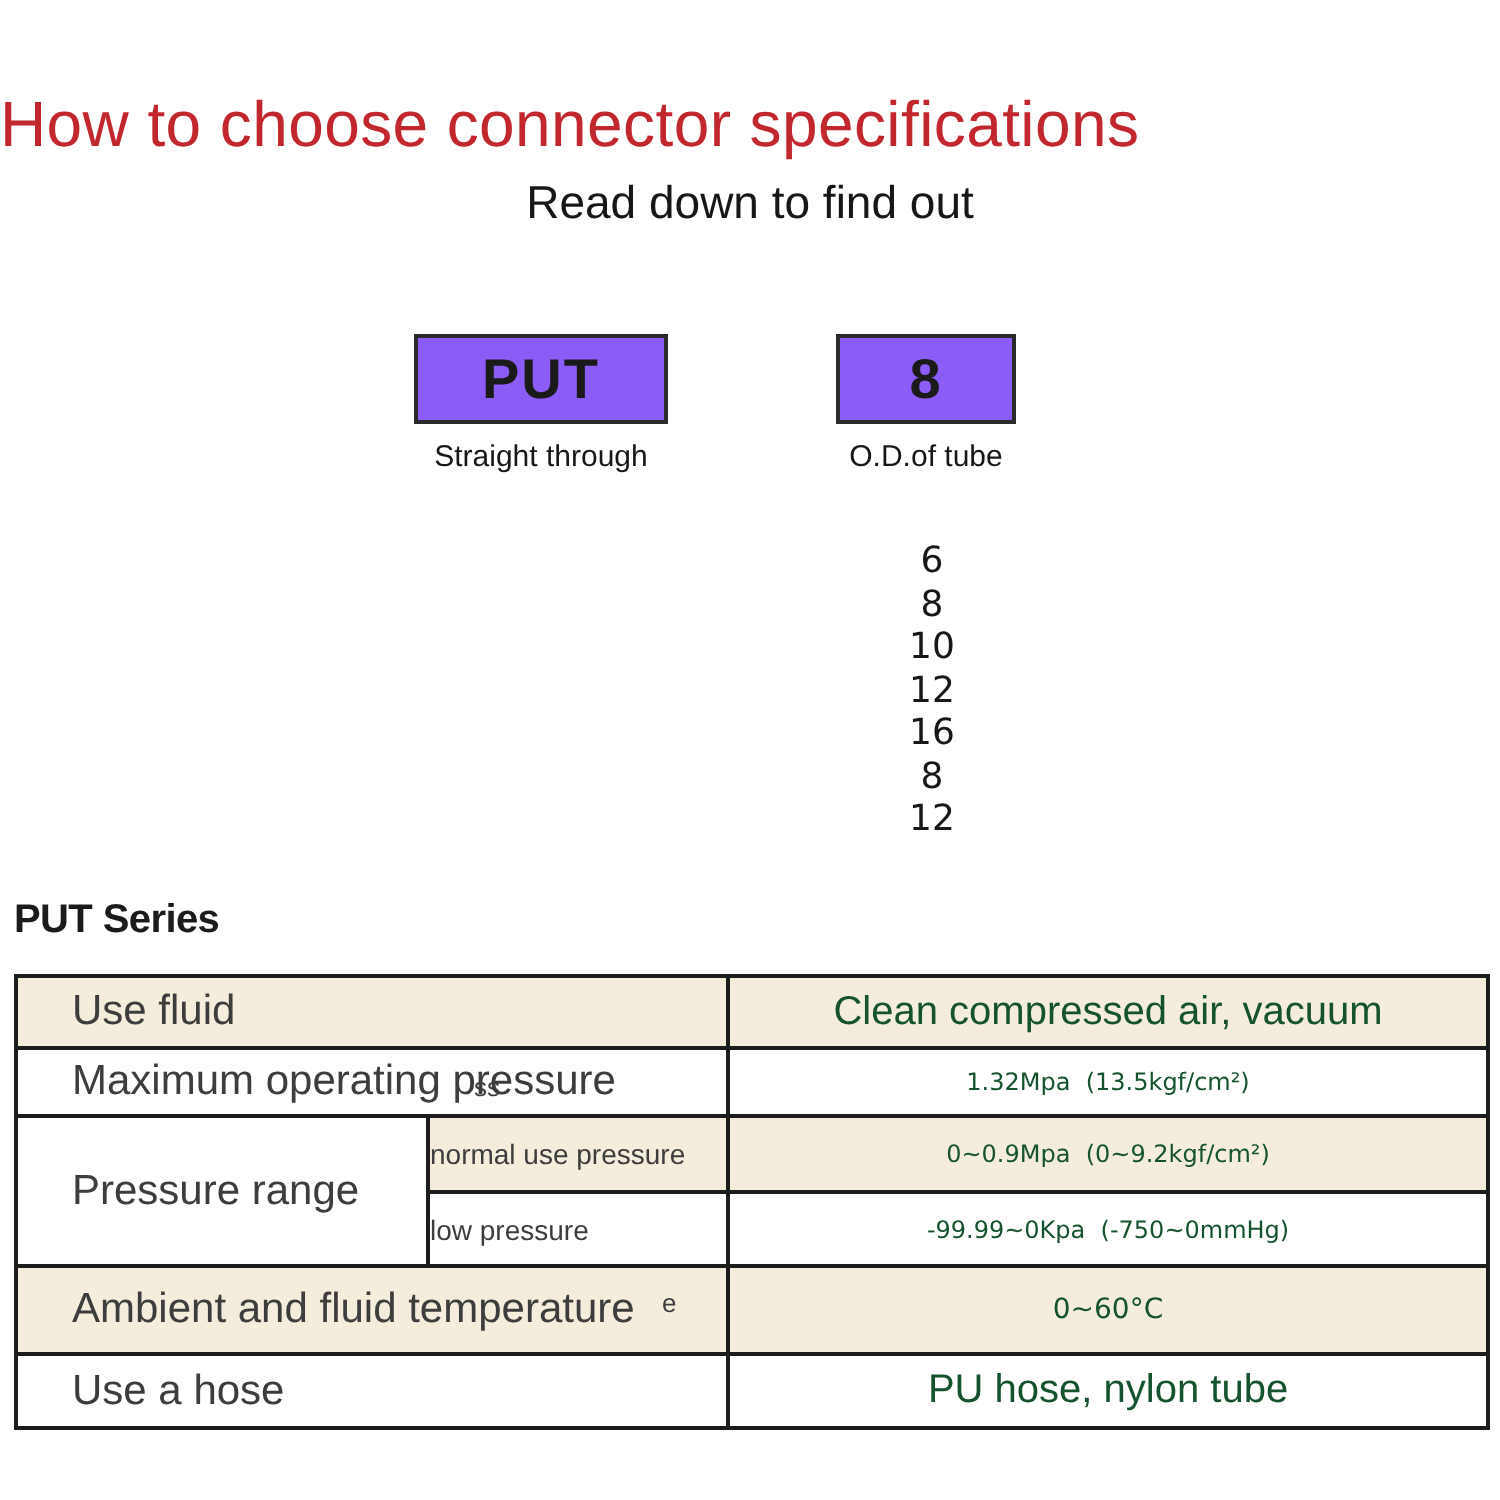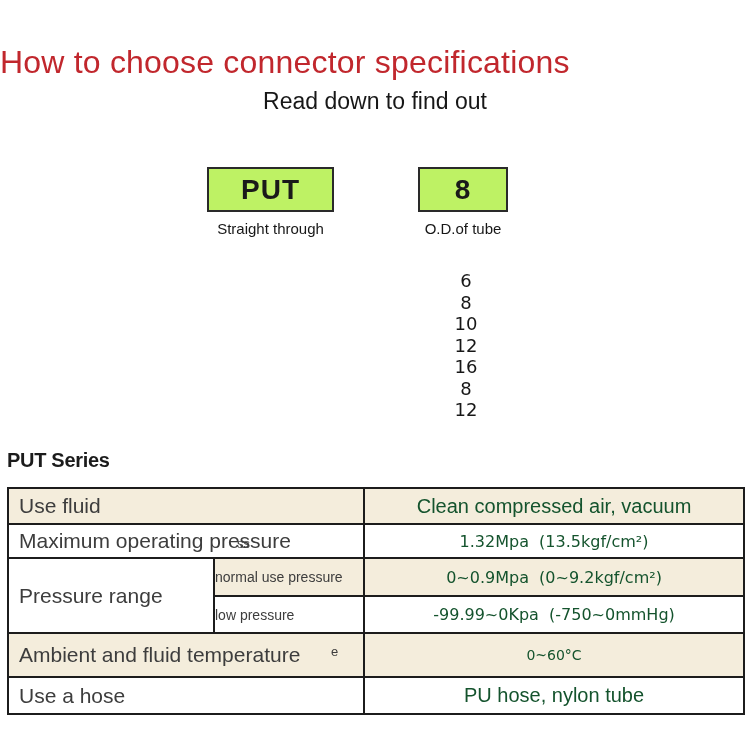--- a/index.html
+++ b/index.html
@@ -20,21 +20,21 @@
   }
   .page-subtitle {
     position:absolute; top:88px; left:0; width:750px;
     text-align:center;
     font-size:23px; font-weight:400; color:#171717;
   }
 
   
   .code-box {
     position:absolute; top:167px; height:45px;
-    border:2px solid #2a2a2a; background:#bef264;
+    border:2px solid #2a2a2a; background:#8b5cf6;
     display:flex; align-items:center; justify-content:center;
     font-weight:700; font-size:28px; color:#1a1a1a; letter-spacing:1px;
   }
   .code-box.put  { left:207px; width:127px; }
   .code-box.size { left:418px; width:90px; }
   .code-caption {
     position:absolute; top:220px; height:20px;
     text-align:center; font-size:15px; color:#171717;
   }
   .code-caption.put  { left:207px; width:127px; }
@@ -60,36 +60,36 @@
     border-collapse:collapse; table-layout:fixed;
   }
   .spec-table td {
     border:2px solid #1c1c1c;
     vertical-align:middle;
     overflow:hidden;
   }
   .spec-table td.beige { background:#f4eddc; }
   .spec-table td.white { background:#ffffff; }
   .spec-table td.label {
-    padding-left:10px;
+    padding-left:27px;
     font-size:21px; color:#3d3d3d;
     position:relative;
     white-space:nowrap;
   }
   .spec-table td.sublabel {
     text-align:left;
     font-size:14px; color:#3d3d3d;
   }
   .spec-table td.value {
     text-align:center; color:#14532d;
     white-space:pre;
     font-family:"DejaVu Sans","Liberation Sans",sans-serif;
   }
   .v-lg { font-size:20px; font-family:"Liberation Sans",sans-serif !important; }
-  .v-md { font-size:16px; }
+  .v-md { font-size:12px; }
   .v-sm { font-size:14px; }
 
   .artifact {
     position:absolute; font-size:13px; color:#3d3d3d;
     letter-spacing:0;
   }
   .artifact.ss { left:228px; top:11px; }
   .artifact.e  { left:322px; top:10px; }
 </style>
 </head>

